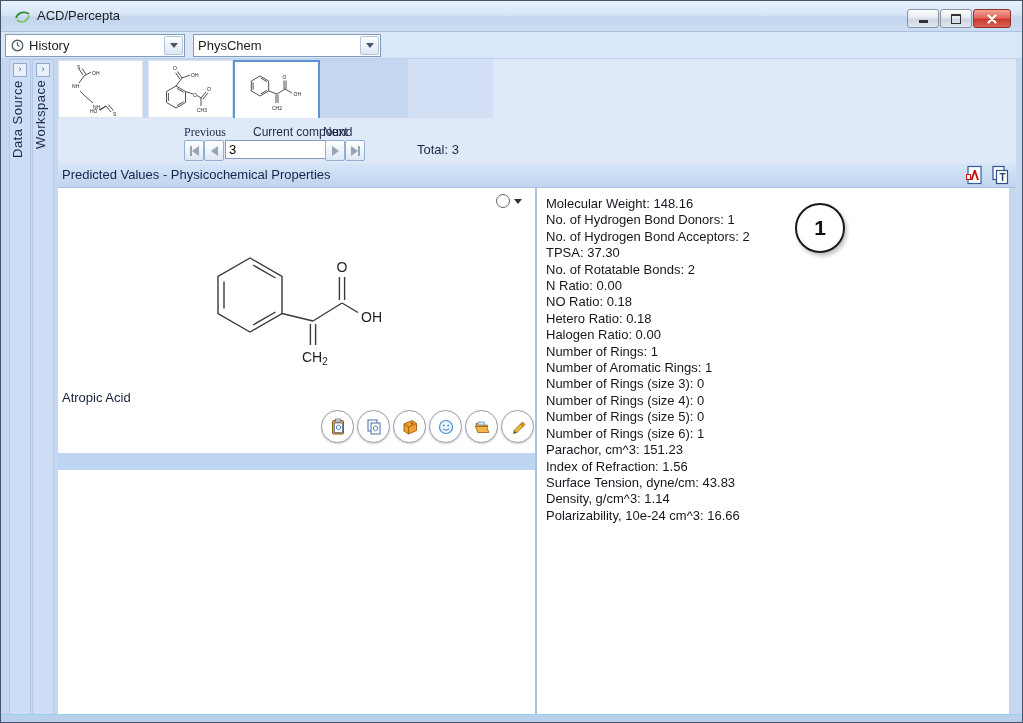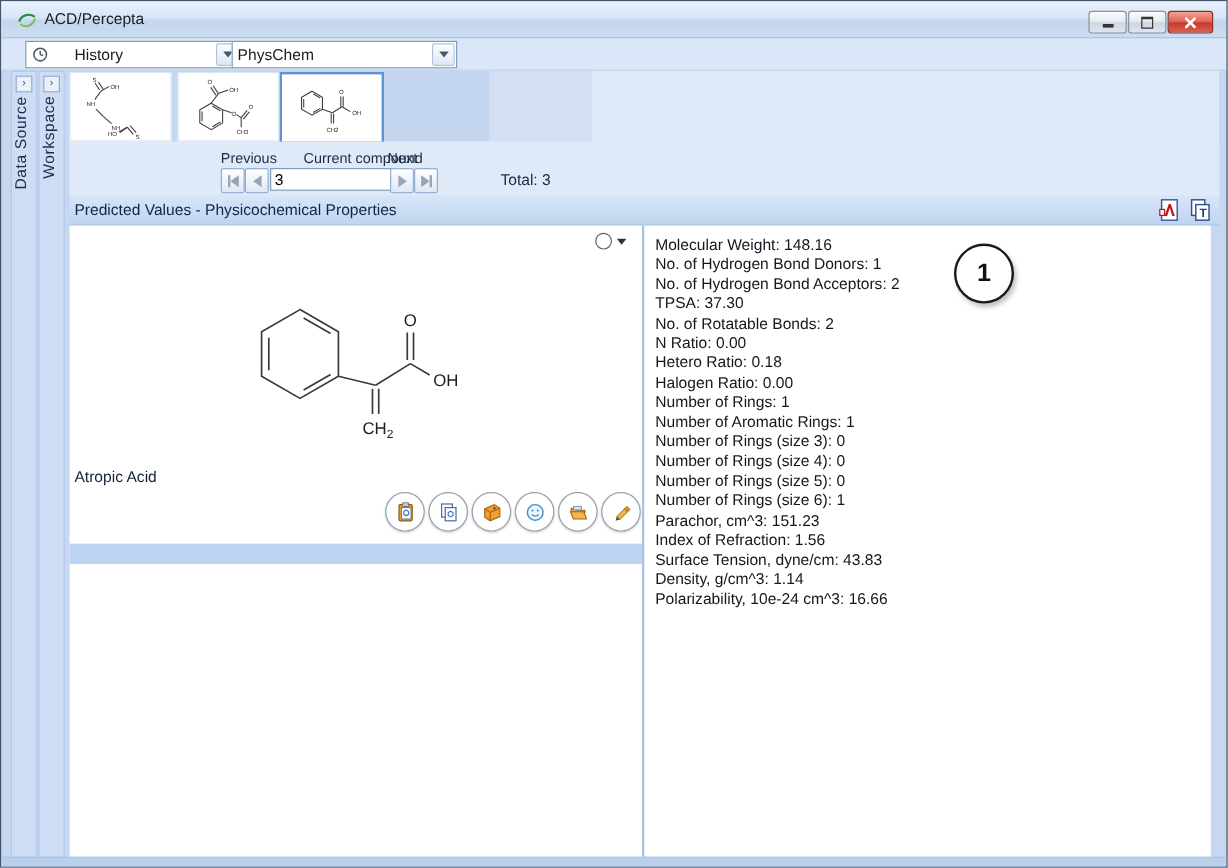--- a/index.html
+++ b/index.html
@@ -94,21 +94,21 @@
         <span class="glyph-max"></span>
       </div>
     <div class="winbtn close">
       <svg width="10" height="10" viewBox="0 0 10 10">
         <path d="M1.5,1.5 L8.5,8.5 M8.5,1.5 L1.5,8.5" stroke="#fff" stroke-width="2.2" stroke-linecap="round"></path>
       </svg>
     </div>
   </div>
 
   <div class="toolbar">
-    <div class="combo" style="left:20px;width:178px;gap:17px;">
+    <div class="combo" style="left:4px;width:178px;">
       <svg width="15" height="15" viewBox="0 0 16 16" style="margin-left:4px">
         <circle cx="8" cy="8" r="5.6" fill="#fff" stroke="#4f5a68" stroke-width="1.4"></circle>
         <path d="M8,8 L8,4.6 M8,8 L10.6,8.8" stroke="#4f5a68" stroke-width="1.3"></path>
       </svg>
       <span class="txt">History</span>
       <span class="arrowbtn">
           <span class="tri-down"></span>
         </span>
     </div>
     <div class="combo" style="left:192px;width:186px;">
@@ -234,21 +234,21 @@
         <g font-size="5" fill="#222">
           <text x="37" y="48">CH2</text>
             <text x="47.5" y="16.5">O</text>
             <text x="58.5" y="33.5">OH</text>
         </g>
       </svg>
     </div>
   </div>
 
   <div class="navrow">
-    <span class="navlabel" style="left:126px;">Previous</span>
+    <span class="navlabel" style="left:126px;font-family:Liberation Serif, serif;">Previous</span>
     <span class="navlabel" style="left:167px;padding-left:28px;">Current compound</span>
     <span class="navlabel" style="left:265px;">Next</span>
     <div class="navbtn" style="left:126px;">
         <span class="bar-v"></span>
         <span class="tri-l"></span>
       </div>
     <div class="navbtn" style="left:146px;">
         <span class="tri-l"></span>
       </div>
     <input class="nav-input" value="3" style="">
@@ -362,20 +362,21 @@
   </div>
 
   <div class="panel-right">
     <div class="props">
         <div class="prop-line">Molecular Weight: 148.16</div>
         <div class="prop-line">No. of Hydrogen Bond Donors: 1</div>
         <div class="prop-line">No. of Hydrogen Bond Acceptors: 2</div>
         <div class="prop-line">TPSA: 37.30</div>
         <div class="prop-line">No. of Rotatable Bonds: 2</div>
         <div class="prop-line">N Ratio: 0.00</div>
+        <div class="prop-line">NO Ratio: 0.18</div>
         <div class="prop-line">Hetero Ratio: 0.18</div>
         <div class="prop-line">Halogen Ratio: 0.00</div>
         <div class="prop-line">Number of Rings: 1</div>
         <div class="prop-line">Number of Aromatic Rings: 1</div>
         <div class="prop-line">Number of Rings (size 3): 0</div>
         <div class="prop-line">Number of Rings (size 4): 0</div>
         <div class="prop-line">Number of Rings (size 5): 0</div>
         <div class="prop-line">Number of Rings (size 6): 1</div>
         <div class="prop-line">Parachor, cm^3: 151.23</div>
         <div class="prop-line">Index of Refraction: 1.56</div>

